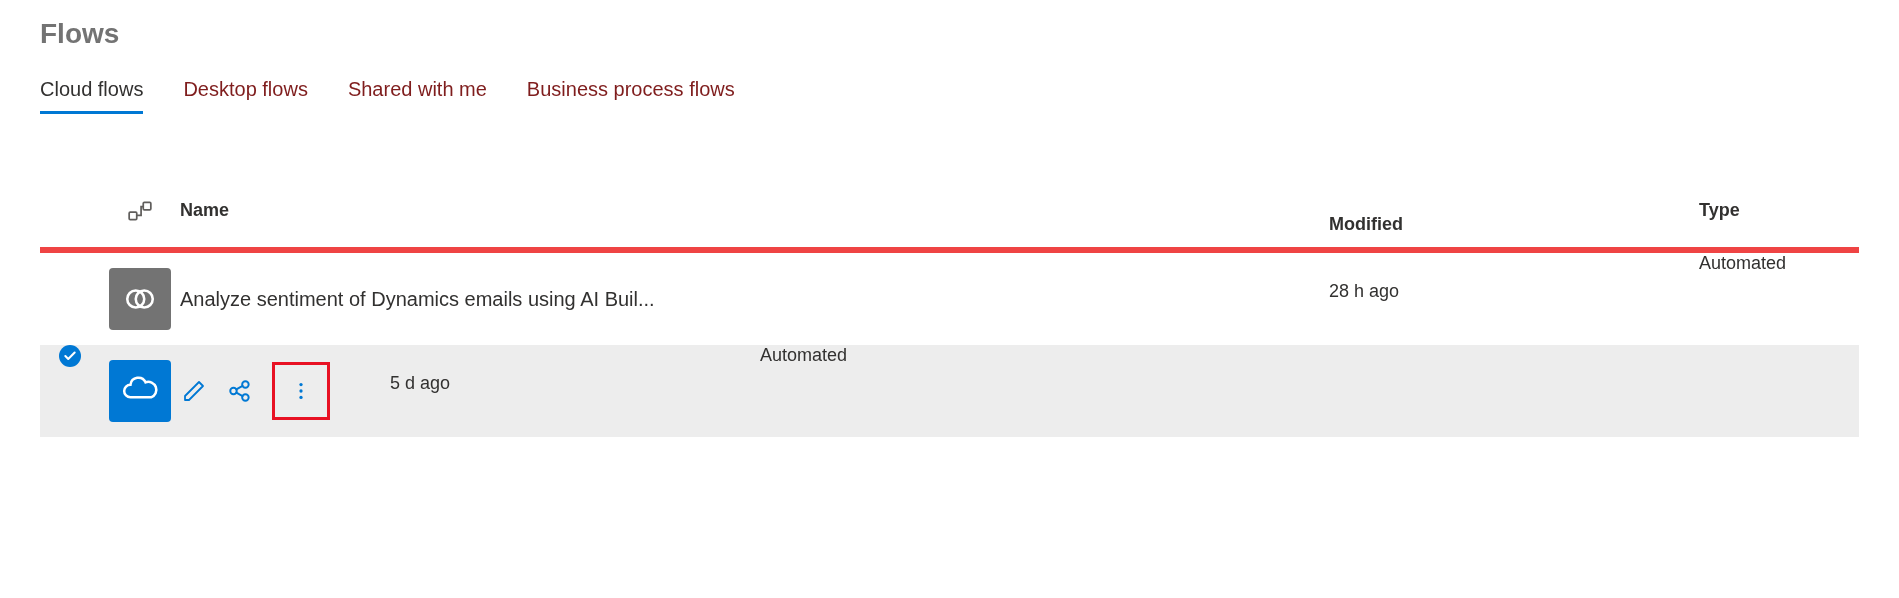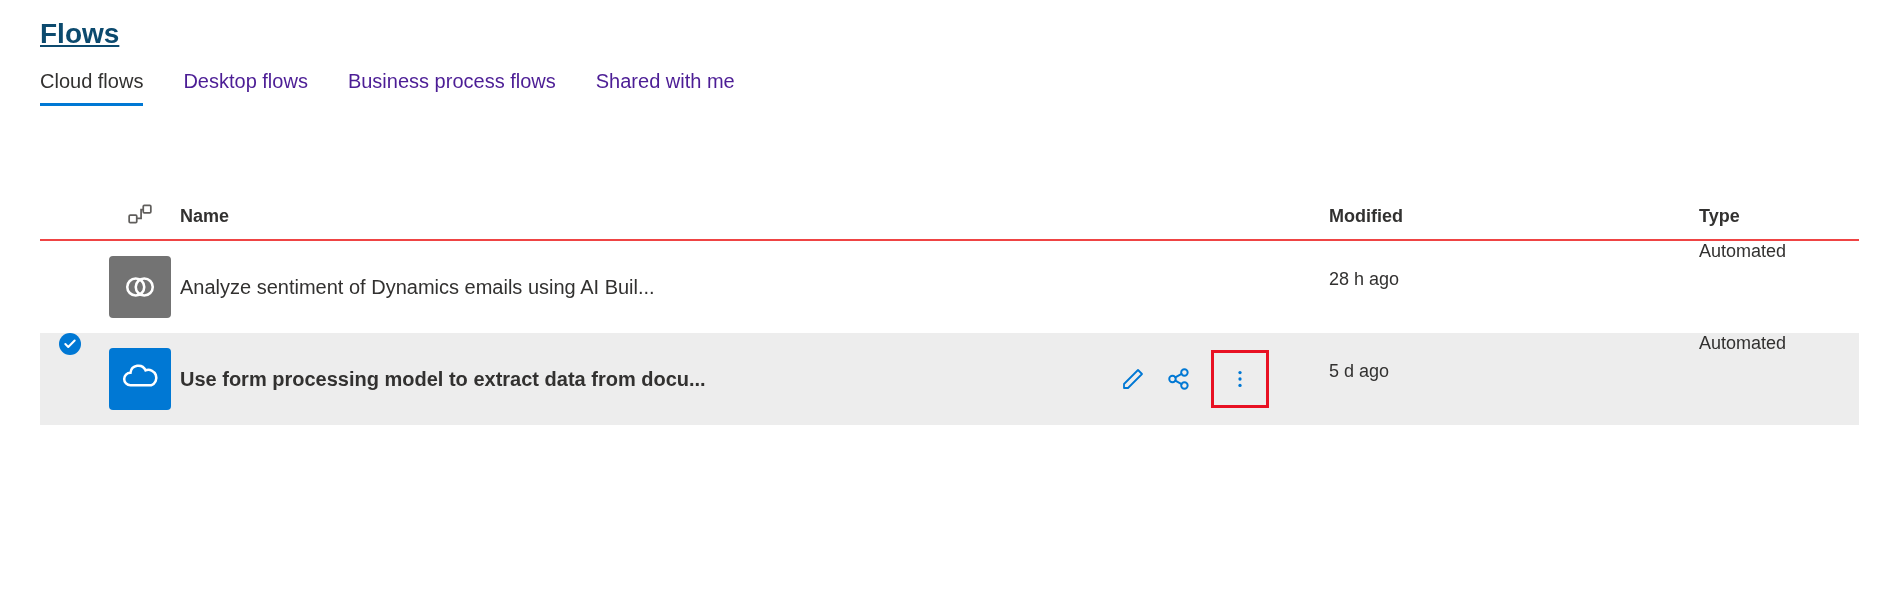--- a/index.html
+++ b/index.html
@@ -9,49 +9,48 @@
       font-family: "Segoe UI", -apple-system, BlinkMacSystemFont, sans-serif;
     }
     body {
       background: #fff;
       color: #323130;
       padding: 18px 40px;
     }
     .page-title {
       font-size: 28px;
       font-weight: 600;
-      color: #0c4a6e;
-      margin-bottom: 20px;
-      text-decoration: underline;
+      color: #737373;
+      margin-bottom: 28px;
     }
     .tabs {
       display: flex;
       gap: 40px;
       margin-bottom: 60px;
     }
     .tab {
       font-size: 20px;
-      color: #4c1d95;
+      color: #7f1d1d;
       padding-bottom: 10px;
       cursor: pointer;
       border-bottom: 3px solid transparent;
     }
     .tab.active {
       color: #323130;
       font-weight: 400;
       border-bottom: 3px solid #0078d4;
     }
     .table {
       width: 100%;
     }
     .table-header {
       display: flex;
-      align-items: flex-end;
+      align-items: center;
       padding: 12px 0;
-      border-bottom: 2px solid #ef4444;
+      border-bottom: 6px solid #ef4444;
     }
     .col-check {
       width: 60px;
       flex: 0 0 60px;
       display: flex;
       justify-content: center;
     }
     .col-icon {
       width: 80px;
       flex: 0 0 80px;
@@ -151,22 +150,22 @@
     }
   </style>
 </head>
 <body>
 
 <h1 class="page-title">Flows</h1>
 
 <div class="tabs">
   <div class="tab active">Cloud flows</div>
   <div class="tab">Desktop flows</div>
+  <div class="tab">Shared with me</div>
   <div class="tab">Business process flows</div>
-  <div class="tab">Shared with me</div>
 </div>
 
 <div class="table">
 
   <div class="table-header">
     <div class="col-check"></div>
     <div class="col-icon header-flow-icon">
       <svg width="26" height="26" viewBox="0 0 24 24" fill="none" stroke="#605e5c" stroke-width="1.6">
         <rect x="2" y="13" width="7" height="7" rx="1"></rect>
         <rect x="15" y="4" width="7" height="7" rx="1"></rect>
@@ -205,23 +204,20 @@
         </svg>
       </div>
     </div>
     <div class="col-icon">
       <div class="flow-icon blue">
         <svg width="38" height="38" viewBox="0 0 24 24" fill="none" stroke="#fff" stroke-width="1.6">
           <path d="M6 16 a4 4 0 0 1 0-8 a5 5 0 0 1 9.5-1.5 A4 4 0 0 1 19 16 Z"></path>
         </svg>
       </div>
     </div>
-    <div class="col-name">
-      <span class="row-name">Use form processing model to extract data from docu...</span>
-    </div>
     <div class="col-actions">
       <div class="action-btn">
         <svg width="24" height="24" viewBox="0 0 24 24" fill="none" stroke="#0078d4" stroke-width="1.8" stroke-linecap="round" stroke-linejoin="round">
           <path d="M17 3l4 4L7 21H3v-4L17 3z"></path>
         </svg>
       </div>
       <div class="action-btn">
         <svg width="26" height="26" viewBox="0 0 24 24" fill="none" stroke="#0078d4" stroke-width="1.8" stroke-linecap="round" stroke-linejoin="round">
           <circle cx="6" cy="12" r="3"></circle>
           <circle cx="17" cy="6" r="3"></circle>

